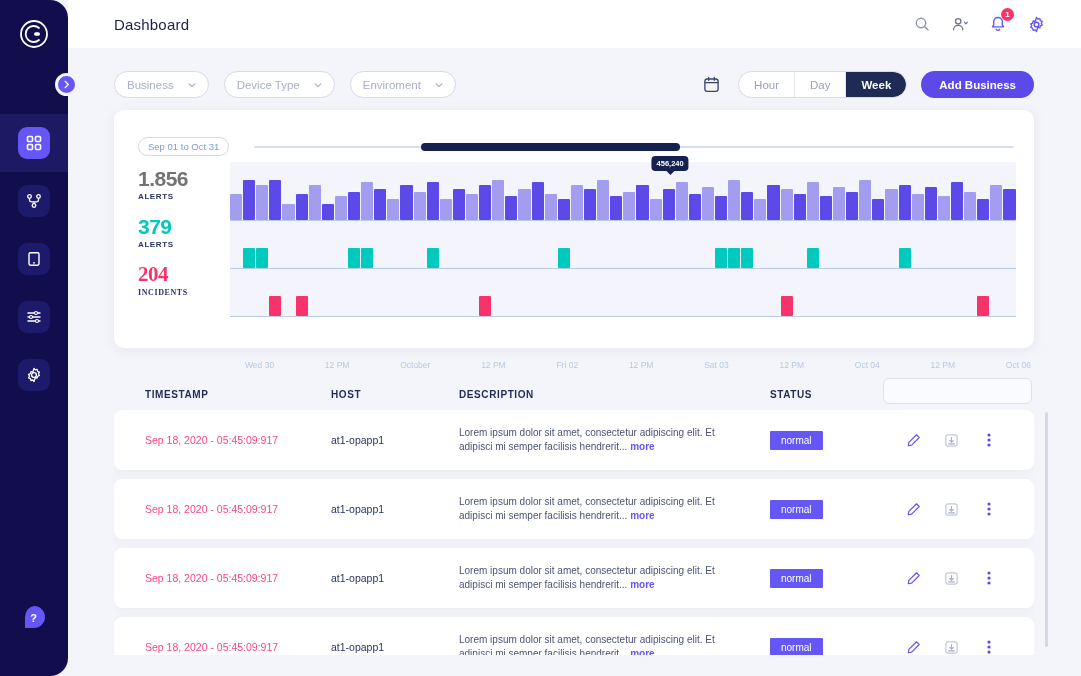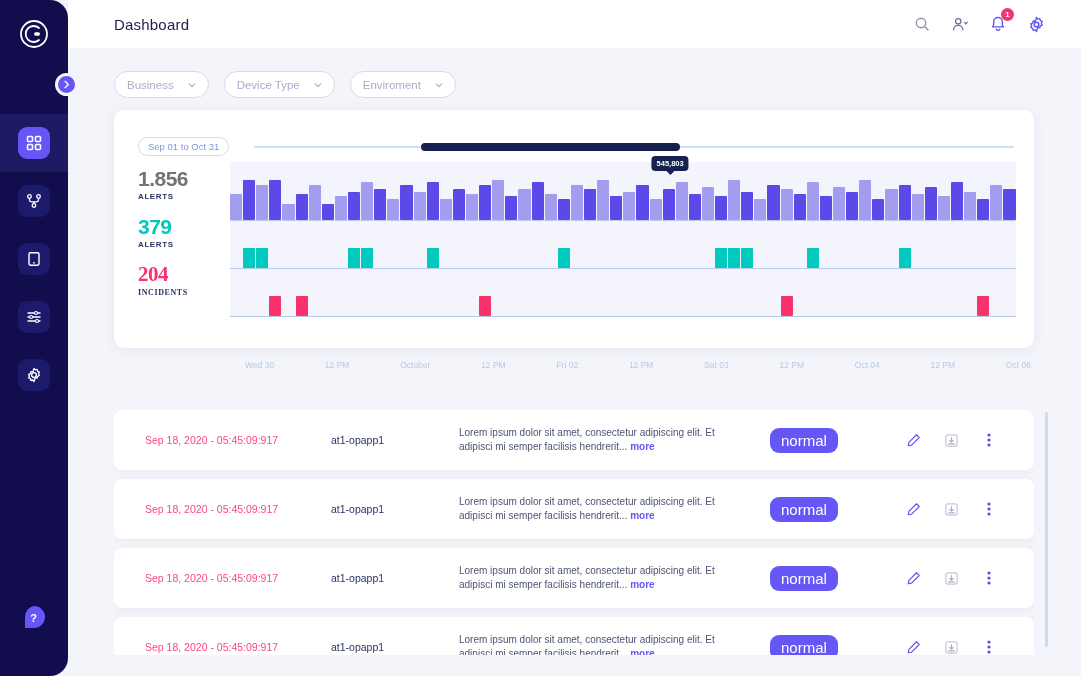--- a/index.html
+++ b/index.html
@@ -151,21 +151,21 @@
   .row {
     position:relative; height:60px; background:#fff; border-radius:8px; margin-bottom:9px;
     box-shadow:0 2px 10px rgba(40,50,110,.05); display:flex; align-items:center;
   }
   .c-ts { position:absolute; left:31px; font-size:10.5px; color:#f8478a; }
   .c-host { position:absolute; left:217px; font-size:10.5px; color:#2b3465; }
   .c-desc { position:absolute; left:345px; width:270px; font-size:10px; color:#4c5475; line-height:14px; }
   .c-desc .more { color:#6457f6; font-weight:700; }
   .c-status { position:absolute; left:656px; }
   .pill {
-    background:#6457f6; color:#fff; font-size:15px; border-radius:9px; padding:4px 11px; display:inline-block;
+    background:#6457f6; color:#fff; font-size:10px; border-radius:1px; padding:4px 11px; display:inline-block;
   }
   .c-actions { position:absolute; left:790px; display:flex; align-items:center; gap:20px; }
   .act { width:18px; height:18px; display:flex; align-items:center; justify-content:center; }
   .scrollbar {
     position:absolute; left:1045px; top:412px; width:3px; height:235px;
     background:#d4d8ec; border-radius:2px;
   }
 </style>
 </head>
 <body>
@@ -290,20 +290,35 @@
         <path d="M1.5 3.5L5 7l3.5-3.5" fill="none" stroke="#a9aec6" stroke-width="1.5" stroke-linecap="round" stroke-linejoin="round"></path>
       </svg>
     </div>
     <div class="dropdown">
       <span>Enviroment</span>
       <svg class="chev" viewBox="0 0 10 10">
         <path d="M1.5 3.5L5 7l3.5-3.5" fill="none" stroke="#a9aec6" stroke-width="1.5" stroke-linecap="round" stroke-linejoin="round"></path>
       </svg>
     </div>
 
+    <div class="toolbar-right">
+      <div class="cal-btn">
+        <svg width="17" height="17" viewBox="0 0 18 18">
+          <rect x="2" y="3.2" width="14" height="13" rx="2.4" fill="none" stroke="#3a4470" stroke-width="1.4"></rect>
+          <path d="M2 7h14" stroke="#3a4470" stroke-width="1.4"></path>
+          <path d="M6 1.6v3M12 1.6v3" stroke="#3a4470" stroke-width="1.4" stroke-linecap="round"></path>
+        </svg>
+      </div>
+      <div class="seg">
+        <div>Hour</div>
+        <div>Day</div>
+        <div class="on">Week</div>
+      </div>
+      <div class="add-btn">Add Business</div>
+    </div>
   </div>
 
   <div class="chart-card">
     <div class="daterange">Sep 01 to Oct 31</div>
     <div class="scrub-track">
       <div class="scrub-sel"></div>
     </div>
 
     <div class="metric m1">
       <div class="num">1.856</div>
@@ -506,38 +521,51 @@
           <div class="bar" style="height: 0px; background: transparent;"></div>
           <div class="bar" style="height: 0px; background: transparent;"></div>
           <div class="bar" style="height: 0px; background: transparent;"></div>
           <div class="bar" style="height: 0px; background: transparent;"></div>
           <div class="bar" style="height: 0px; background: transparent;"></div>
           <div class="bar" style="height: 20px; background: rgb(248, 51, 107);"></div>
           <div class="bar" style="height: 0px; background: transparent;"></div>
           <div class="bar" style="height: 0px; background: transparent;"></div>
         </div>
 
-      <div class="tooltip" id="chart-tooltip" style="left:56%; top:-6px">545,803</div>
+      <div class="tooltip" id="chart-tooltip" style="left:56%; top:-6px">456,240</div>
     </div>
 
     <div class="xaxis" id="xaxis">
         <span>Wed 30</span>
         <span>12 PM</span>
         <span>October</span>
         <span>12 PM</span>
         <span>Fri 02</span>
         <span>12 PM</span>
         <span>Sat 03</span>
         <span>12 PM</span>
         <span>Oct 04</span>
         <span>12 PM</span>
         <span>Oct 06</span>
       </div>
   </div>
 
+  <div class="table-head">
+    <div class="th-ts">TIMESTAMP</div>
+    <div class="th-host">HOST</div>
+    <div class="th-desc">DESCRIPTION</div>
+    <div class="th-status">STATUS</div>
+    <div class="search-box">
+      <input type="text" placeholder="" style="">
+      <svg width="14" height="14" viewBox="0 0 16 16">
+        <circle cx="7" cy="7" r="4.7" fill="none" stroke="#8e93b5" stroke-width="1.4"></circle>
+        <path d="M10.5 10.5L14 14" stroke="#8e93b5" stroke-width="1.4" stroke-linecap="round"></path>
+      </svg>
+    </div>
+  </div>
 
   <div class="rows" id="rows">
       <div class="row">
         <div class="c-ts">Sep 18, 2020 - 05:45:09:917</div>
         <div class="c-host">at1-opapp1</div>
         <div class="c-desc"><span>Lorem ipsum dolor sit amet, consectetur adipiscing elit. Et adipisci mi semper facilisis hendrerit... </span><span class="more">more</span></div>
         <div class="c-status"><span class="pill">normal</span></div>
         <div class="c-actions">
           <span class="act">
             <svg width="15" height="15" viewBox="0 0 16 16">

